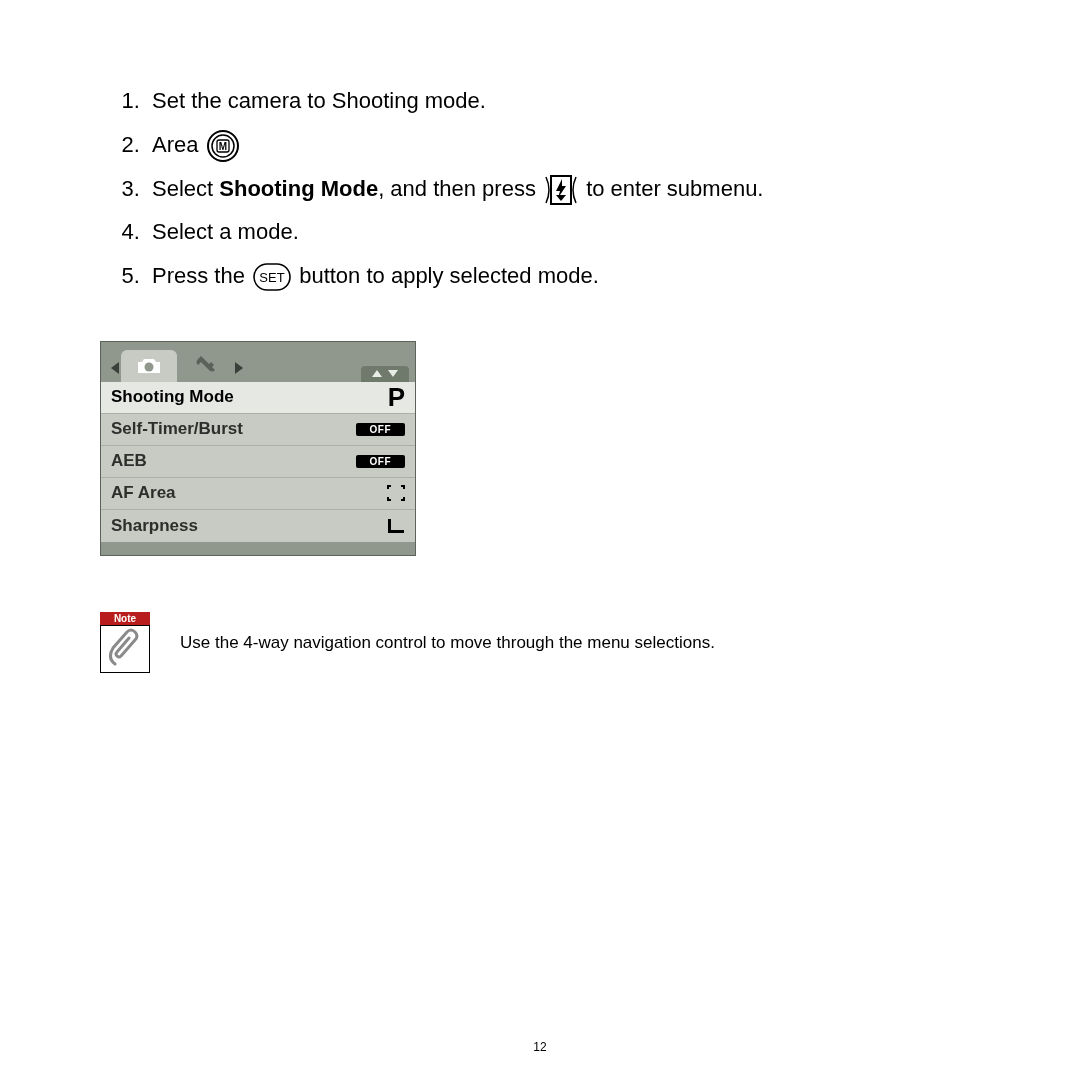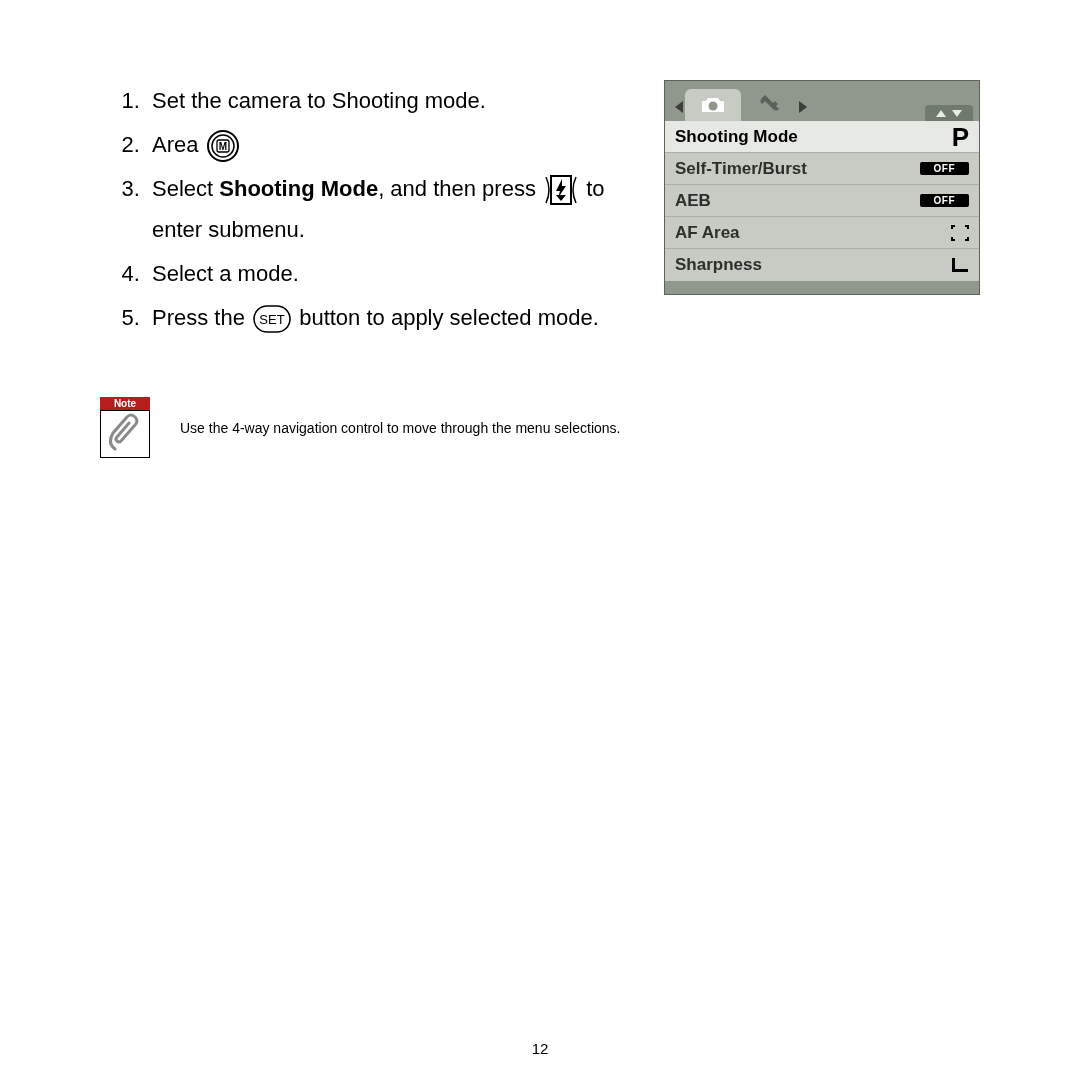--- a/index.html
+++ b/index.html
@@ -18,21 +18,22 @@
     top: 80px;
     width: 880px;
   }
   .heading {
     font-size: 25px;
     font-weight: bold;
     margin-bottom: 48px;
   }
   .columns {
     display: flex;
-    gap: 30px;
+    gap: 42px;
+    flex-direction: column;
   }
   .instructions {
     flex: 1 1 auto;
     font-size: 22px;
     line-height: 1.9;
   }
   ol.steps {
     margin: 0;
     padding-left: 46px;
   }
@@ -72,21 +73,21 @@
     padding: 1px 0;
   }
   .clip-box {
     width: 50px;
     height: 48px;
     border: 1px solid #000;
     background: #fff;
     position: relative;
   }
   .note-text {
-    font-size: 14px;
+    font-size: 17px;
   }
 
   
   .lcd {
     flex: 0 0 auto;
     width: 316px;
     height: 215px;
     background: #90978d;
     border: 1px solid #5d635b;
     font-family: Arial, sans-serif;
@@ -175,21 +176,21 @@
     letter-spacing: 0.5px;
   }
   .val-afarea, .val-sharp { width: 18px; height: 16px; }
 
   .page-number {
     position: absolute;
     left: 0;
     width: 1080px;
     top: 1040px;
     text-align: center;
-    font-size: 15px;
+    font-size: 12px;
   }
 </style>
 </head>
 <body>
 
 <div class="page">
 
   <div class="columns">
     <div class="instructions">
       <ol class="steps">

